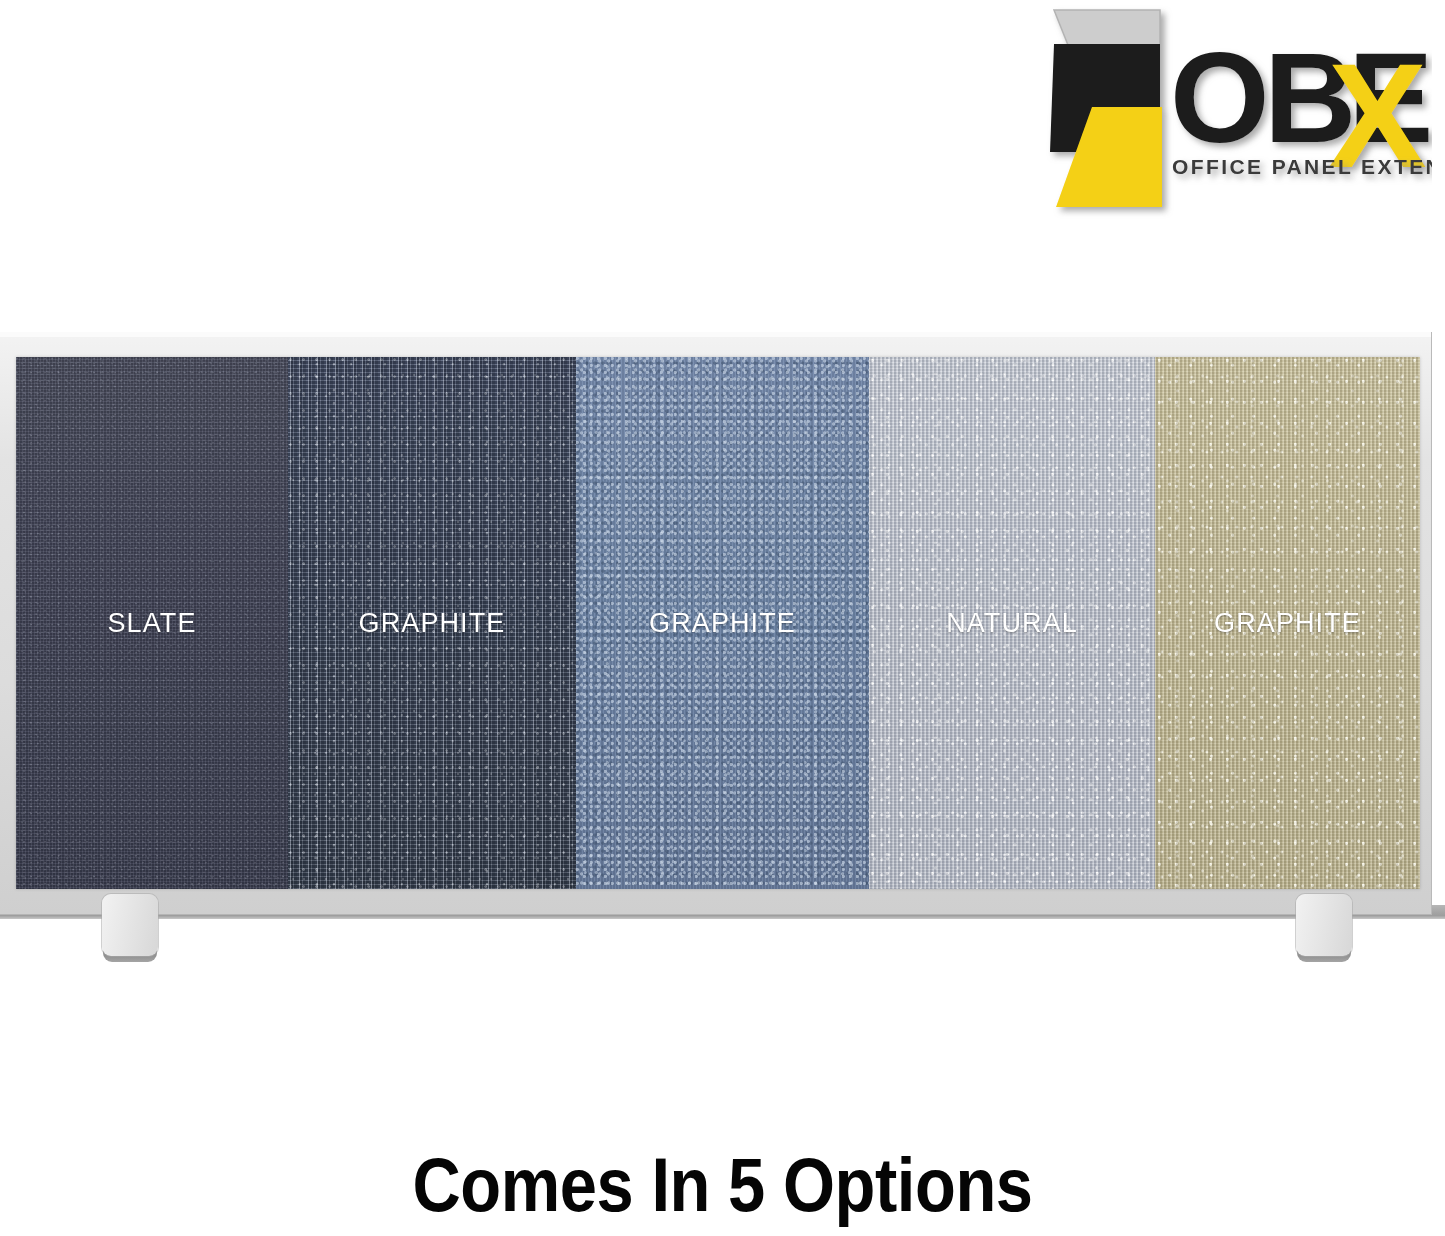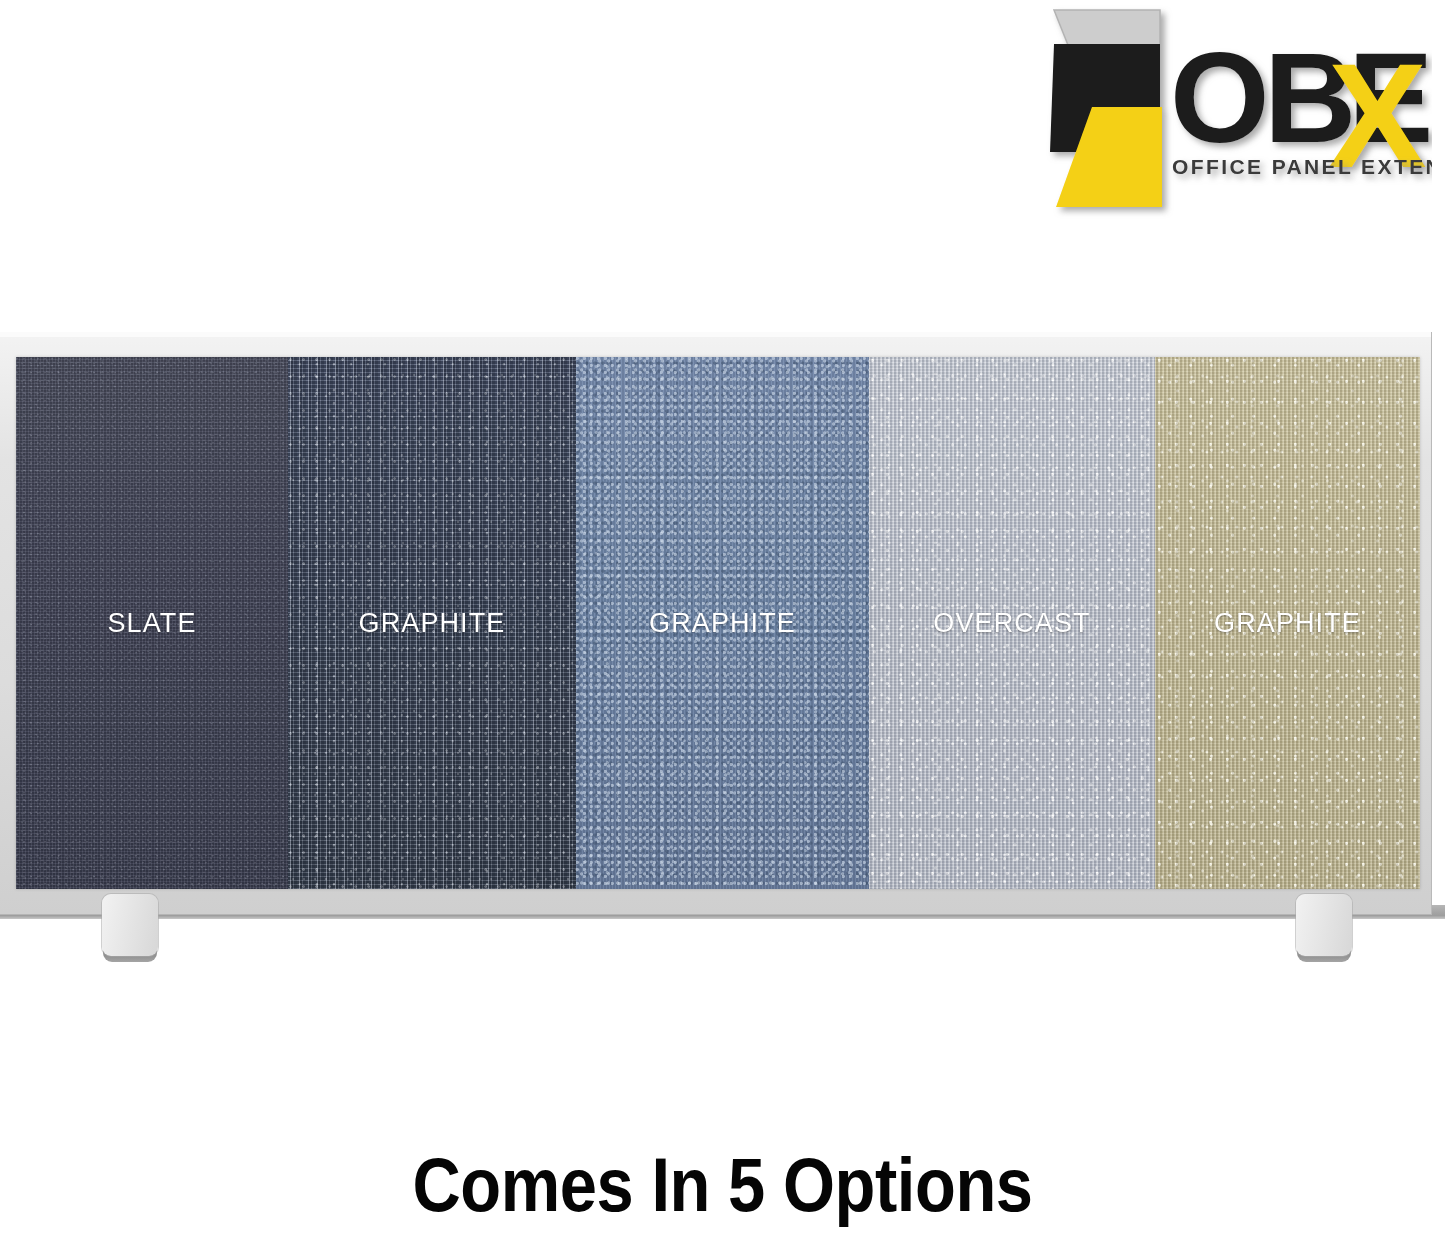--- a/index.html
+++ b/index.html
@@ -287,21 +287,21 @@
           <div class="swatch-label">GRAPHITE</div>
         </div>
 
         <div class="swatch" id="sw-twilight" style="width:293px">
           <div class="tex tex-twilight"></div>
           <div class="swatch-label">GRAPHITE</div>
         </div>
 
         <div class="swatch" id="sw-overcast" style="width:286px">
           <div class="tex tex-overcast"></div>
-          <div class="swatch-label">OVERCAST</div>
+          <div class="swatch-label">NATURAL</div>
         </div>
 
         <div class="swatch" id="sw-natural" style="width:265px">
           <div class="tex tex-natural"></div>
           <div class="swatch-label">GRAPHITE</div>
         </div>
 
       </div>
     </div>
 

